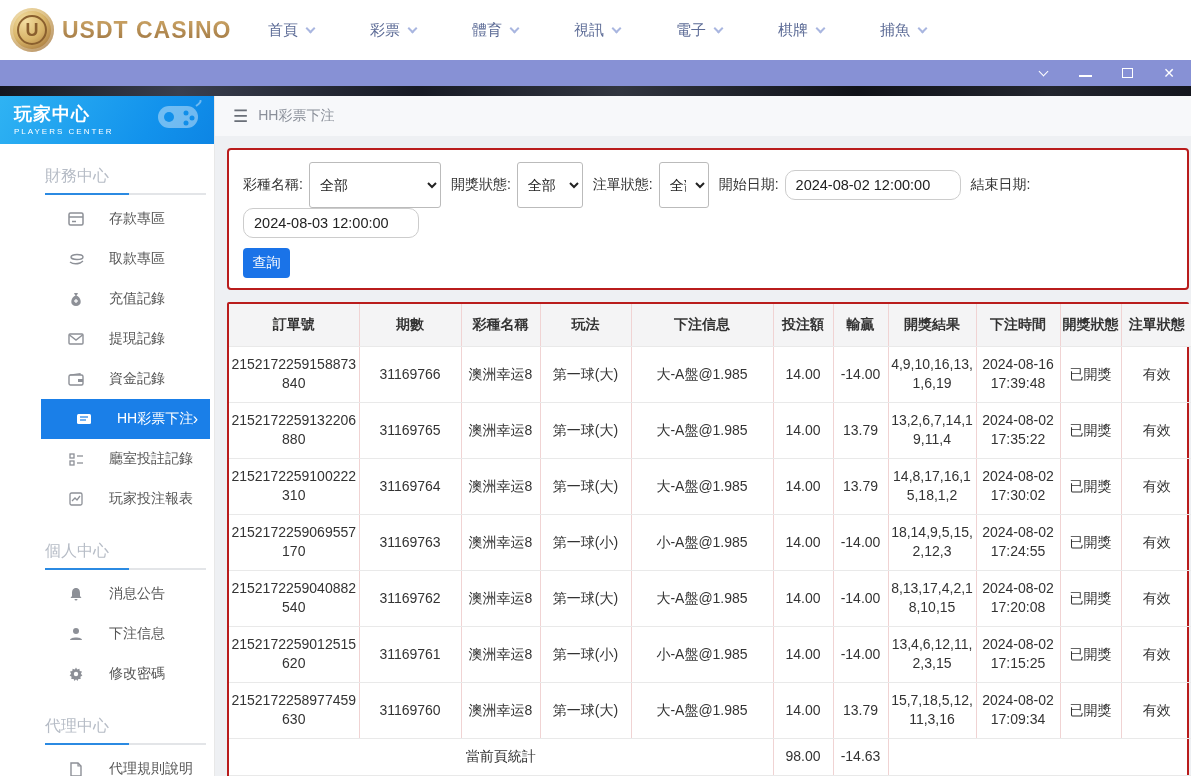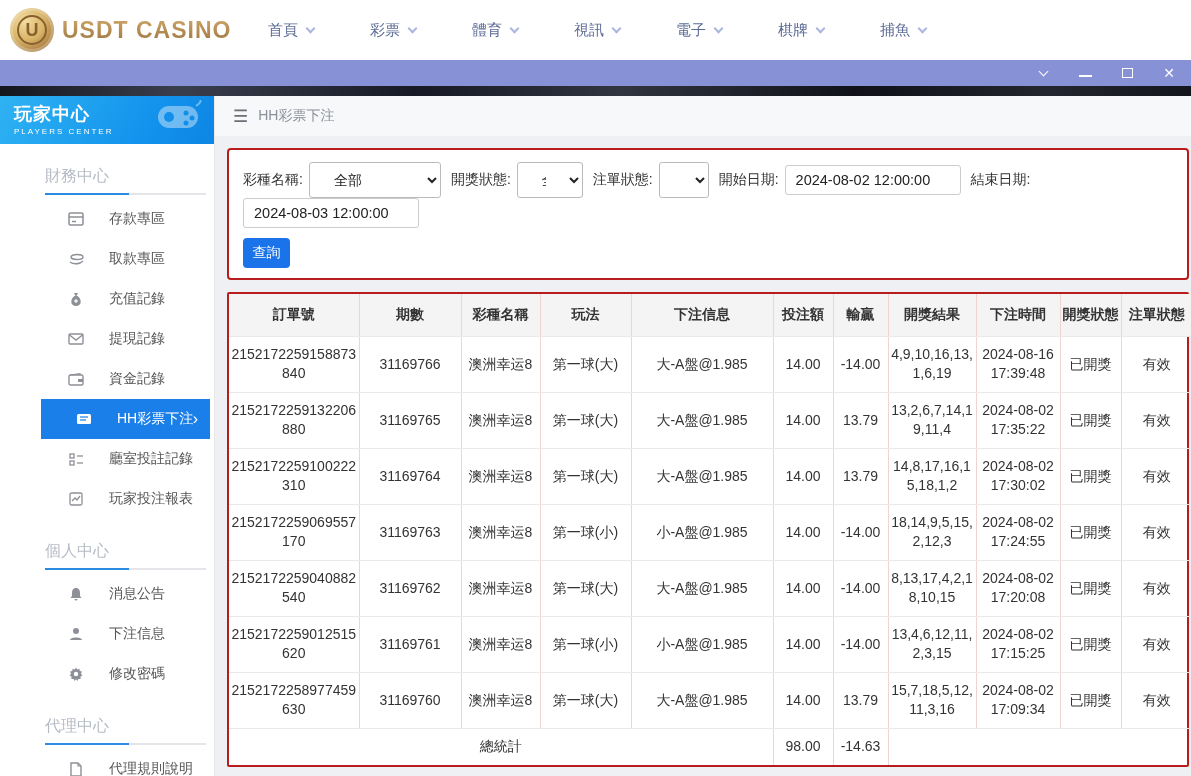--- a/index.html
+++ b/index.html
@@ -56,26 +56,26 @@
   .content { flex:1; background:#eef0f3; overflow:hidden; }
   .breadcrumb-bar { height:40px; background:#f7f8fa; display:flex; align-items:center; padding-left:18px; }
   .hamburger { color:#6a6f78; font-size:17px; margin-right:10px; cursor:pointer; }
   .bc-title { color:#8a8f99; font-size:14px; }
 
   .panel { background:#fff; border:2px solid #b91c1c; border-radius:4px; margin:12px 2px 0 12px; }
   .filter-panel { padding:12px 14px 10px 14px; }
   .filter-row { display:flex; align-items:center; flex-wrap:wrap; }
   .f-label { font-size:14px; color:#333; margin-right:6px; white-space:nowrap; }
   .f-group { display:flex; align-items:center; margin-right:10px; }
-  select { height:36px; border:1px solid #bbb; border-radius:3px; font-size:14px; color:#222; background:#fff;
-           font-family:"Liberation Sans", sans-serif; padding:0 20px; }
+  select { height:46px; border:1px solid #bbb; border-radius:3px; font-size:14px; color:#222; background:#fff;
+           font-family:"Liberation Sans", sans-serif; padding:0 6px; }
   .sel-lottery { width:132px; }
   .sel-draw { width:66px; }
   .sel-order { width:50px; }
-  .date-input { height:30px; width:176px; border:1px solid #ccc; border-radius:3px; font-size:14.5px; color:#222;
+  .date-input { height:30px; width:176px; border:1px solid #ccc; border-radius:10px; font-size:14.5px; color:#222;
            padding:0 10px; font-family:"Liberation Sans", sans-serif; }
   .query-btn { margin-top:10px; width:47px; height:30px; background:#1a73e8; color:#fff; border:none; border-radius:4px;
            font-size:14px; cursor:pointer; font-family:"Liberation Sans", sans-serif; }
 
   
   .table-panel { margin-top:12px; border-radius:2px; }
   table { border-collapse:collapse; table-layout:fixed; width:963px; }
   th { background:#f4f4f5; font-size:14px; font-weight:bold; color:#333; height:42px;
        border-right:1px solid #f0d3d3; border-bottom:1px solid #e9e9e9; padding:0 1px; }
   th:last-child { border-right:none; }
@@ -444,20 +444,26 @@
               <td>第一球(大)</td>
               <td>大-A盤@1.985</td>
               <td>14.00</td>
               <td>13.79</td>
               <td>15,7,18,5,12,11,3,16</td>
               <td>2024-08-02 17:09:34</td>
               <td>已開獎</td>
               <td>有效</td>
             </tr>
             <tr class="summary">
+              <td colspan="5">當前頁統計</td>
+              <td>98.00</td>
+              <td>-14.63</td>
+              <td colspan="4" class="no-r"></td>
+            </tr>
+            <tr class="summary">
               <td colspan="5">總統計</td>
               <td>98.00</td>
               <td>-14.63</td>
               <td colspan="4" class="no-r"></td>
             </tr>
           </tbody>
       </table>
     </div>
 
   </div>

